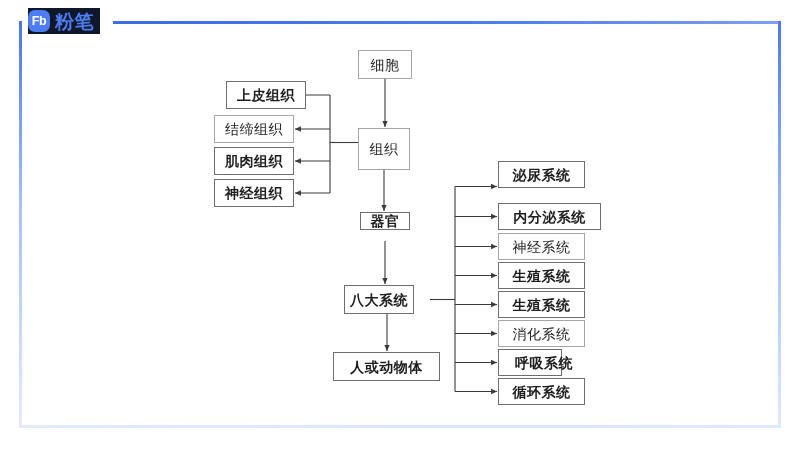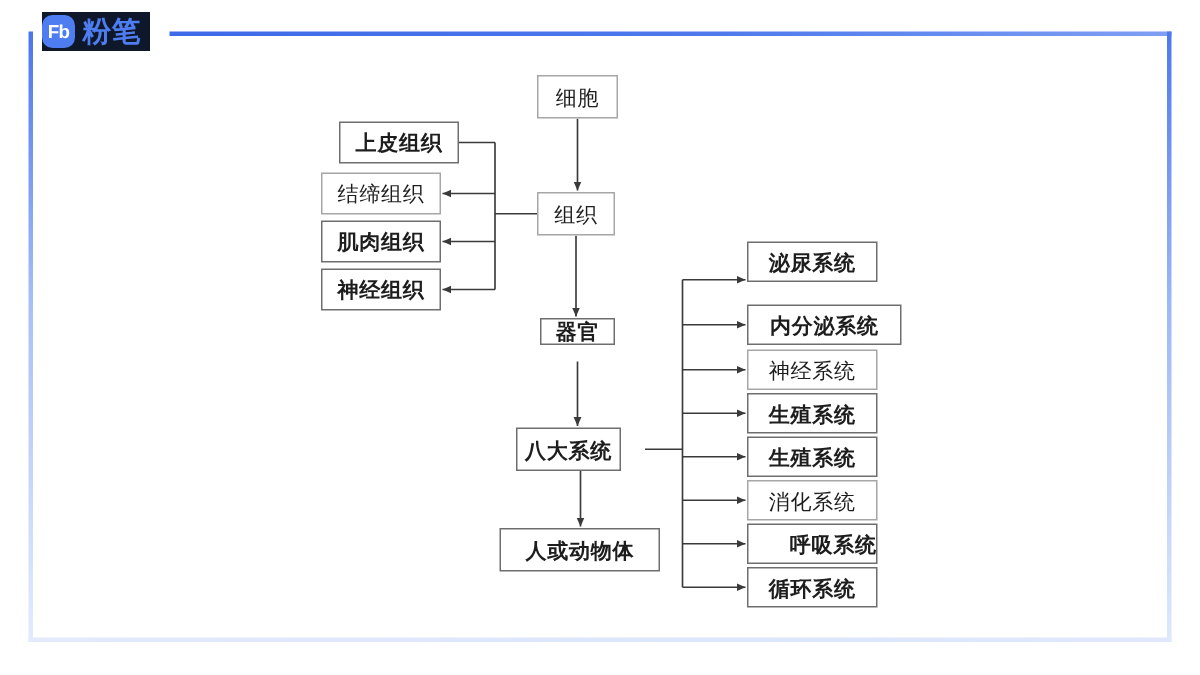--- a/index.html
+++ b/index.html
@@ -152,30 +152,30 @@
       <line x1="455" y1="216.5" x2="497" y2="216.5" stroke="#3a3a3a" stroke-width="1.1" marker-end="url(#ah)"></line>
       <line x1="455" y1="246.5" x2="497" y2="246.5" stroke="#3a3a3a" stroke-width="1.1" marker-end="url(#ah)"></line>
       <line x1="455" y1="275.5" x2="497" y2="275.5" stroke="#3a3a3a" stroke-width="1.1" marker-end="url(#ah)"></line>
       <line x1="455" y1="304.5" x2="497" y2="304.5" stroke="#3a3a3a" stroke-width="1.1" marker-end="url(#ah)"></line>
       <line x1="455" y1="333.5" x2="497" y2="333.5" stroke="#3a3a3a" stroke-width="1.1" marker-end="url(#ah)"></line>
       <line x1="455" y1="362.5" x2="497" y2="362.5" stroke="#3a3a3a" stroke-width="1.1" marker-end="url(#ah)"></line>
       <line x1="455" y1="391.5" x2="497" y2="391.5" stroke="#3a3a3a" stroke-width="1.1" marker-end="url(#ah)"></line>
     </svg>
   <div id="node-layer">
       <div class="node faint" style="left: 358px; top: 50px; width: 54px; height: 29px;">细胞</div>
-      <div class="node faint" style="left: 358px; top: 128px; width: 52px; height: 29px;">组织</div>
+      <div class="node faint" style="left: 358px; top: 128px; width: 52px; height: 42px;">组织</div>
       <div class="node bold" style="left: 360px; top: 212px; width: 50px; height: 18px;">器官</div>
       <div class="node bold" style="left: 344px; top: 285px; width: 70px; height: 29px;">八大系统</div>
       <div class="node bold" style="left: 333px; top: 352px; width: 107px; height: 29px;">人或动物体</div>
       <div class="node bold" style="left: 214px; top: 81px; width: 80px; height: 28px; margin-left: 12px;">上皮组织</div>
       <div class="node faint" style="left: 214px; top: 115px; width: 80px; height: 28px;">结缔组织</div>
       <div class="node bold" style="left: 214px; top: 147px; width: 80px; height: 28px;">肌肉组织</div>
       <div class="node bold" style="left: 214px; top: 179px; width: 80px; height: 28px;">神经组织</div>
       <div class="node bold" style="left: 498px; top: 161px; width: 87px; height: 27px;">泌尿系统</div>
       <div class="node bold" style="left: 498px; top: 203px; width: 103px; height: 27px;">内分泌系统</div>
       <div class="node faint" style="left: 498px; top: 233px; width: 87px; height: 27px;">神经系统</div>
       <div class="node bold" style="left: 498px; top: 262px; width: 87px; height: 27px;">生殖系统</div>
       <div class="node bold" style="left: 498px; top: 291px; width: 87px; height: 27px;">生殖系统</div>
       <div class="node faint" style="left: 498px; top: 320px; width: 87px; height: 27px;">消化系统</div>
-      <div class="node bold" style="left: 498px; top: 349px; width: 87px; height: 27px; padding-left: 28px;">呼吸系统</div>
+      <div class="node bold" style="left: 498px; top: 349px; width: 64px; height: 27px; padding-left: 28px;">呼吸系统</div>
       <div class="node bold" style="left: 498px; top: 378px; width: 87px; height: 27px;">循环系统</div>
     </div>
 </div>
 
 </body></html>

